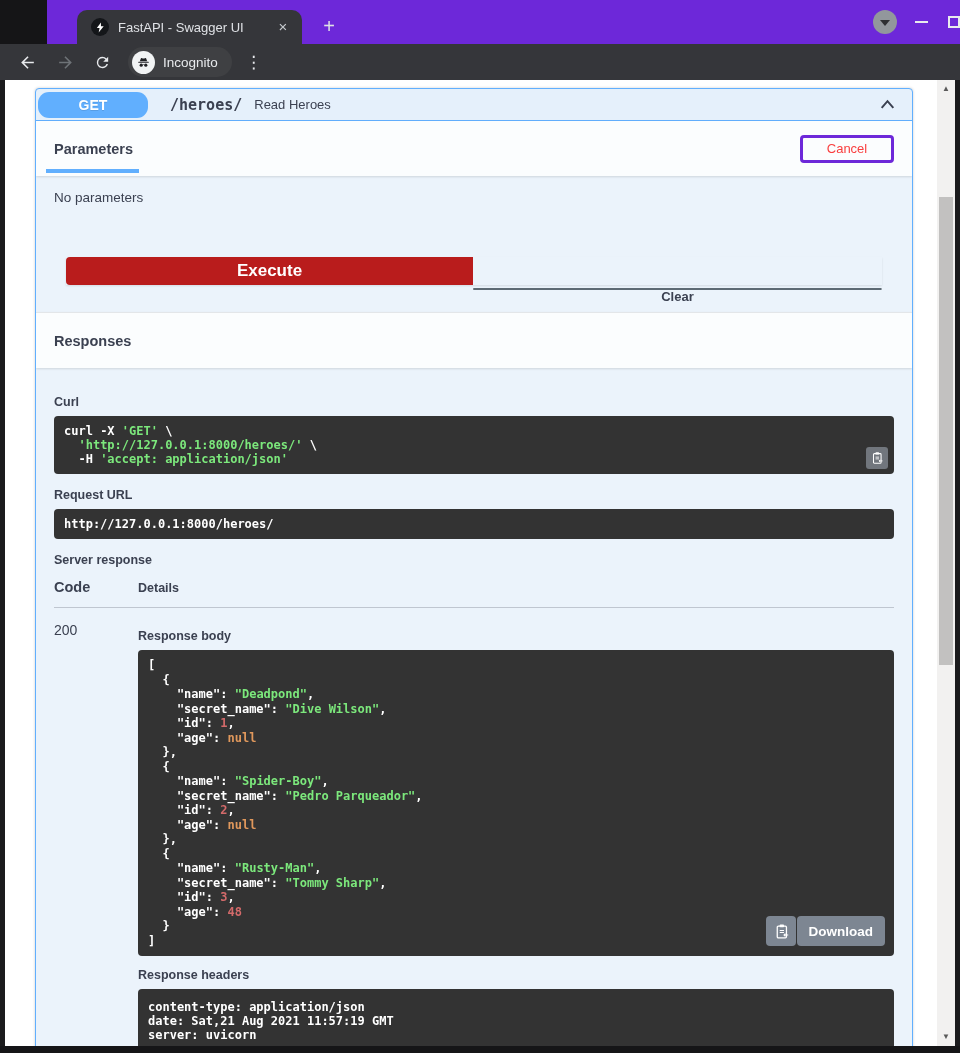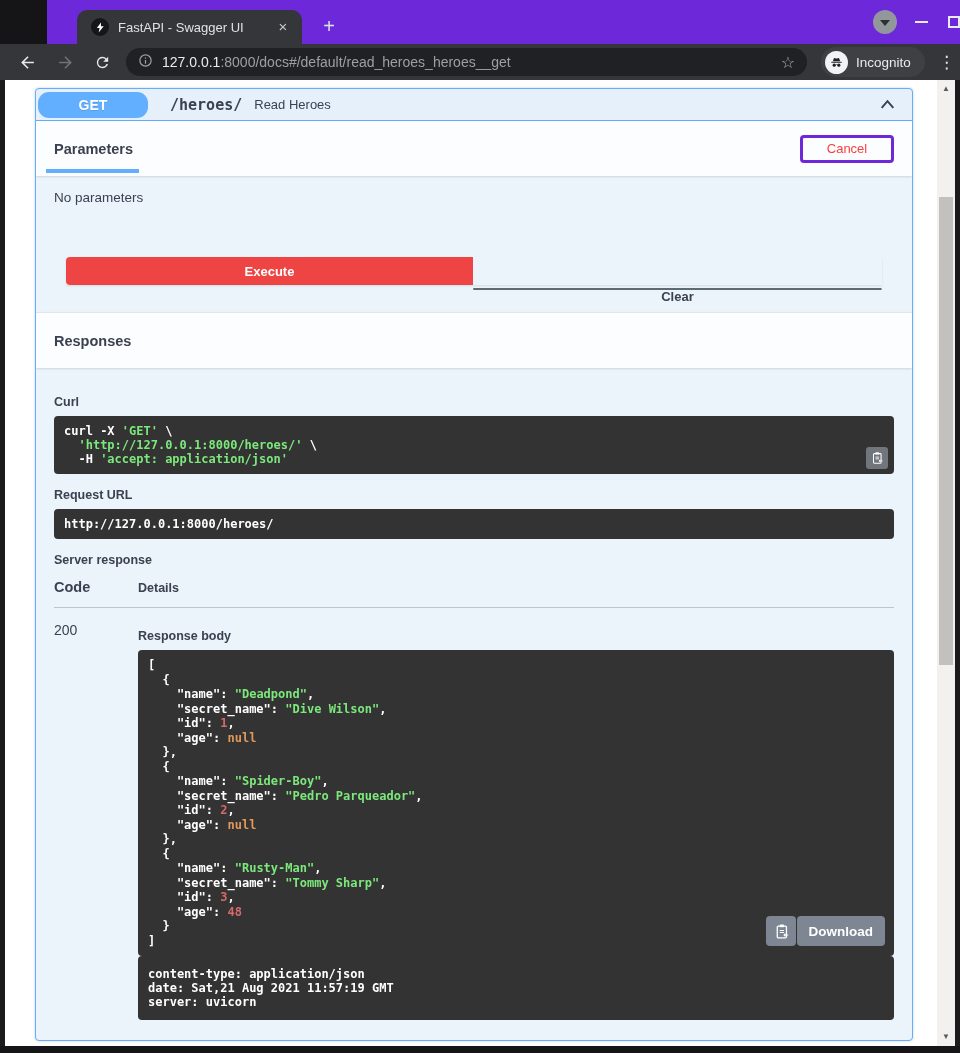--- a/index.html
+++ b/index.html
@@ -62,21 +62,21 @@
                 display:flex; align-items:center; justify-content:space-between; padding:0 18px; position:relative; }
   .sec-title { font-size:14.5px; font-weight:bold; color:#3b4151; }
   .tab-underline { position:absolute; left:10px; top:48px; width:93px; height:4px; background:#61affe; }
   .sec-header.responses { height:56px; border-top:1px solid rgba(59,65,81,.12); }
   .cancel-btn { width:94px; height:28px; border:3px solid #6d28d9; border-radius:4px; background:transparent;
                 color:#f93e3e; font-weight:normal; font-size:13px; font-family:inherit; }
 
   .params-body { padding:14px 18px 27px; }
   .no-params { font-size:13.5px; color:#3b4151; }
   .exec-row { display:flex; margin:52px 12px 0; height:28px; box-shadow:0 1px 2px rgba(0,0,0,.1); }
-  .execute-btn { flex:1; background:#ef4444; border:none; border-radius:4px 0 0 4px; color:#fff; font-weight:bold; font-size:13px; font-family:inherit; }
+  .execute-btn { flex:1; background:#b91c1c; border:none; border-radius:4px 0 0 4px; color:#fff; font-weight:bold; font-size:17px; font-family:inherit; }
   .clear-btn { flex:1; background:#fff; border:1.5px solid #5d6a74; border-radius:0 4px 4px 0; color:#3b4151; font-weight:bold; font-size:13px; font-family:inherit;margin-top:31px; }
 
   .resp-body { padding:27px 18px 20px; }
   .code-label { font-size:12.5px; font-weight:bold; color:#3b4151; margin-bottom:7px; }
   .code-block { background:#333333; border-radius:4px; color:#fff; font-family:"DejaVu Sans Mono",monospace;
                 font-weight:bold; font-size:12px; line-height:14px; padding:8px 10px; white-space:pre; position:relative; }
   .tok-pl { color:#ffffff; } .tok-kw { color:#ffffff; }
   .tok-str { color:#7ce87c; } .tok-num { color:#d36a6a; } .tok-nul { color:#e0985c; }
 
   .copy-btn-sm { position:absolute; right:6px; bottom:5px; width:22px; height:22px; background:#71767d;
@@ -132,29 +132,20 @@
     <span class="nav-ic ic-fwd">
       <svg width="19" height="19" viewBox="0 0 24 24" fill="currentColor">
           <path d="M4 13h12.2l-5.6 5.6L12 20l8-8-8-8-1.4 1.4 5.6 5.6H4v2z"></path>
         </svg>
     </span>
     <span class="nav-ic ic-reload">
       <svg width="17" height="17" viewBox="0 0 24 24" fill="currentColor">
           <path d="M17.65 6.35A7.96 7.96 0 0 0 12 4a8 8 0 1 0 7.73 10h-2.08A6 6 0 1 1 12 6c1.66 0 3.14.69 4.22 1.78L13 11h7V4l-2.35 2.35z"></path>
         </svg>
     </span>
-    <div class="urlbar">
-      <span class="ic-info">
-        <svg width="15" height="15" viewBox="0 0 24 24" fill="currentColor">
-            <path d="M12 2a10 10 0 1 0 0 20 10 10 0 0 0 0-20zm0 18a8 8 0 1 1 0-16 8 8 0 0 1 0 16zm-1-11h2V7h-2v2zm0 8h2v-6h-2v6z"></path>
-          </svg>
-      </span>
-      <span class="url-text"><span class="url-host">127.0.0.1</span><span class="url-rest">:8000/docs#/default/read_heroes_heroes__get</span></span>
-      <span class="ic-star">☆</span>
-    </div>
     <div class="incog">
       <span class="incog-circle">
         <svg width="15" height="15" viewBox="0 0 24 24" fill="#202124">
             <path d="M6.2 9.8h11.6l-1.5-4.3a1.1 1.1 0 0 0-1.4-.7l-1.6.6a4.6 4.6 0 0 1-2.6 0l-1.6-.6a1.1 1.1 0 0 0-1.4.7L6.2 9.8z"></path>
             <rect x="3.5" y="10.6" width="17" height="1.7" rx=".85"></rect>
             <circle cx="8.3" cy="16.2" r="2.5"></circle>
             <circle cx="15.7" cy="16.2" r="2.5"></circle>
             <path d="M10.8 15.9c.8-.7 1.6-.7 2.4 0l.6-.9c-1.2-1-2.4-1-3.6 0l.6.9z"></path>
           </svg>
       </span>
@@ -229,20 +220,21 @@
                 <button class="copy-btn-lg">
                   <svg width="17" height="17" viewBox="0 0 24 24" fill="none" stroke="#ffffff" stroke-width="1.8">
                       <rect x="6" y="4.5" width="13" height="16.5" rx="1.5"></rect>
                       <rect x="9.5" y="2" width="6" height="4" rx="1" fill="#ffffff" stroke="none"></rect>
                       <path d="M9.5 10.5h6M9.5 13.5h6" stroke-width="1.5"></path>
                       <path d="M21.5 17h-5.5M17.5 15l-2 2 2 2" stroke-width="1.5"></path>
                     </svg>
                 </button>
                 <button class="download-btn">Download</button>
               </div>
+              <div class="code-label mt12">Response headers</div>
               <div class="code-block respheaders-block"><div>content-type: application/json</div><div>date: Sat,21 Aug 2021 11:57:19 GMT</div><div>server: uvicorn</div></div>
             </div>
           </div>
         </div>
       </div>
 
     </div>
   </div>
 
   <div class="scrollbar">

